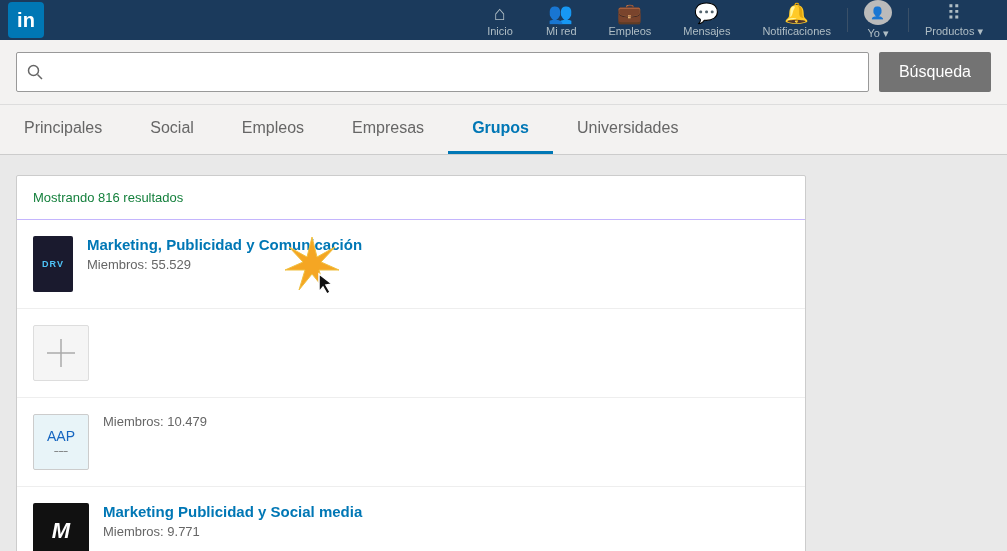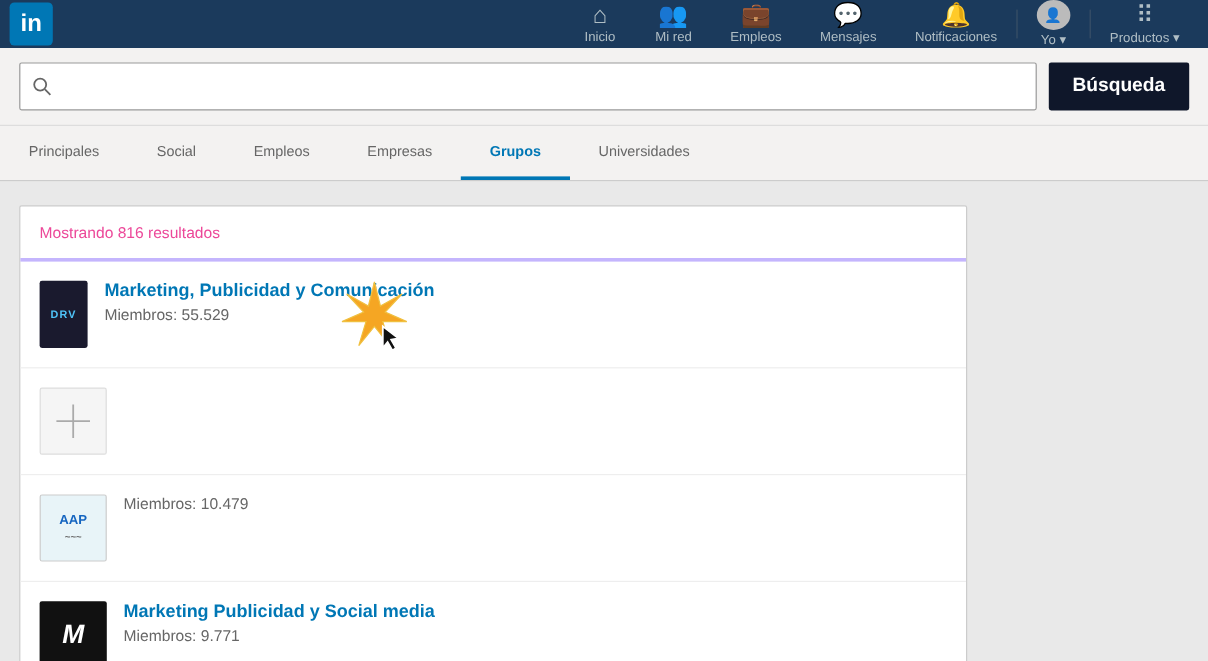--- a/index.html
+++ b/index.html
@@ -97,43 +97,43 @@
     }
     .search-input {
       flex: 1;
       border: none;
       outline: none;
       font-size: 16px;
       color: #333;
       background: white;
     }
     .search-button {
-      background: #0f172a;
+      background: #737373;
       color: white;
       border: none;
       padding: 0 20px;
       height: 40px;
       font-size: 16px;
-      font-weight: bold;
+      font-weight: normal;
       cursor: pointer;
       margin-left: 10px;
       border-radius: 2px;
       white-space: nowrap;
     }
 
     
     .tabs {
       background: #f3f2f1;
       display: flex;
       border-bottom: 1px solid #ccc;
       padding: 0 0;
     }
     .tab {
       padding: 14px 24px;
-      font-size: 12px;
+      font-size: 16px;
       color: #666;
       cursor: pointer;
       border-bottom: 3px solid transparent;
       white-space: nowrap;
     }
     .tab.active {
       color: #0077b5;
       border-bottom: 3px solid #0077b5;
       font-weight: bold;
     }
@@ -146,22 +146,22 @@
     
     .results-panel {
       background: white;
       border: 1px solid #ccc;
       border-radius: 2px;
       max-width: 790px;
     }
     .results-header {
       padding: 14px 16px;
       font-size: 13px;
-      color: #ec4899;
-      border-bottom: 3px solid #c4b5fd;
+      color: #15803d;
+      border-bottom: 1px solid #c4b5fd;
     }
     .result-item {
       display: flex;
       align-items: flex-start;
       padding: 16px;
       border-bottom: 1px solid #eee;
       cursor: pointer;
       position: relative;
     }
     .result-item:last-child { border-bottom: none; }
@@ -365,21 +365,21 @@
       <div class="result-logo logo-comm">
         <svg width="36" height="36" viewBox="0 0 36 36">
           <line x1="18" y1="4" x2="18" y2="32" stroke="#aaa" stroke-width="1.5"></line>
           <line x1="4" y1="18" x2="32" y2="18" stroke="#aaa" stroke-width="1.5"></line>
         </svg>
       </div>
     </div>
 
     <div class="result-item">
       <div class="result-logo logo-aap">
-        <div style="font-size:11px; font-weight:bold; color:#1565c0; line-height:1.2; text-align:center;">AAP</div>
+        <div style="font-size:14px; font-weight:normal; color:#1565c0; line-height:1.2; text-align:center;">AAP</div>
         <div style="font-size:8px; color:#666; margin-top:2px; text-align:center;">~~~</div>
       </div>
       <div class="result-info">
         <div class="result-meta">Miembros: 10.479</div>
       </div>
     </div>
 
     <div class="result-item">
       <div class="result-logo logo-m">M</div>
       <div class="result-info">

